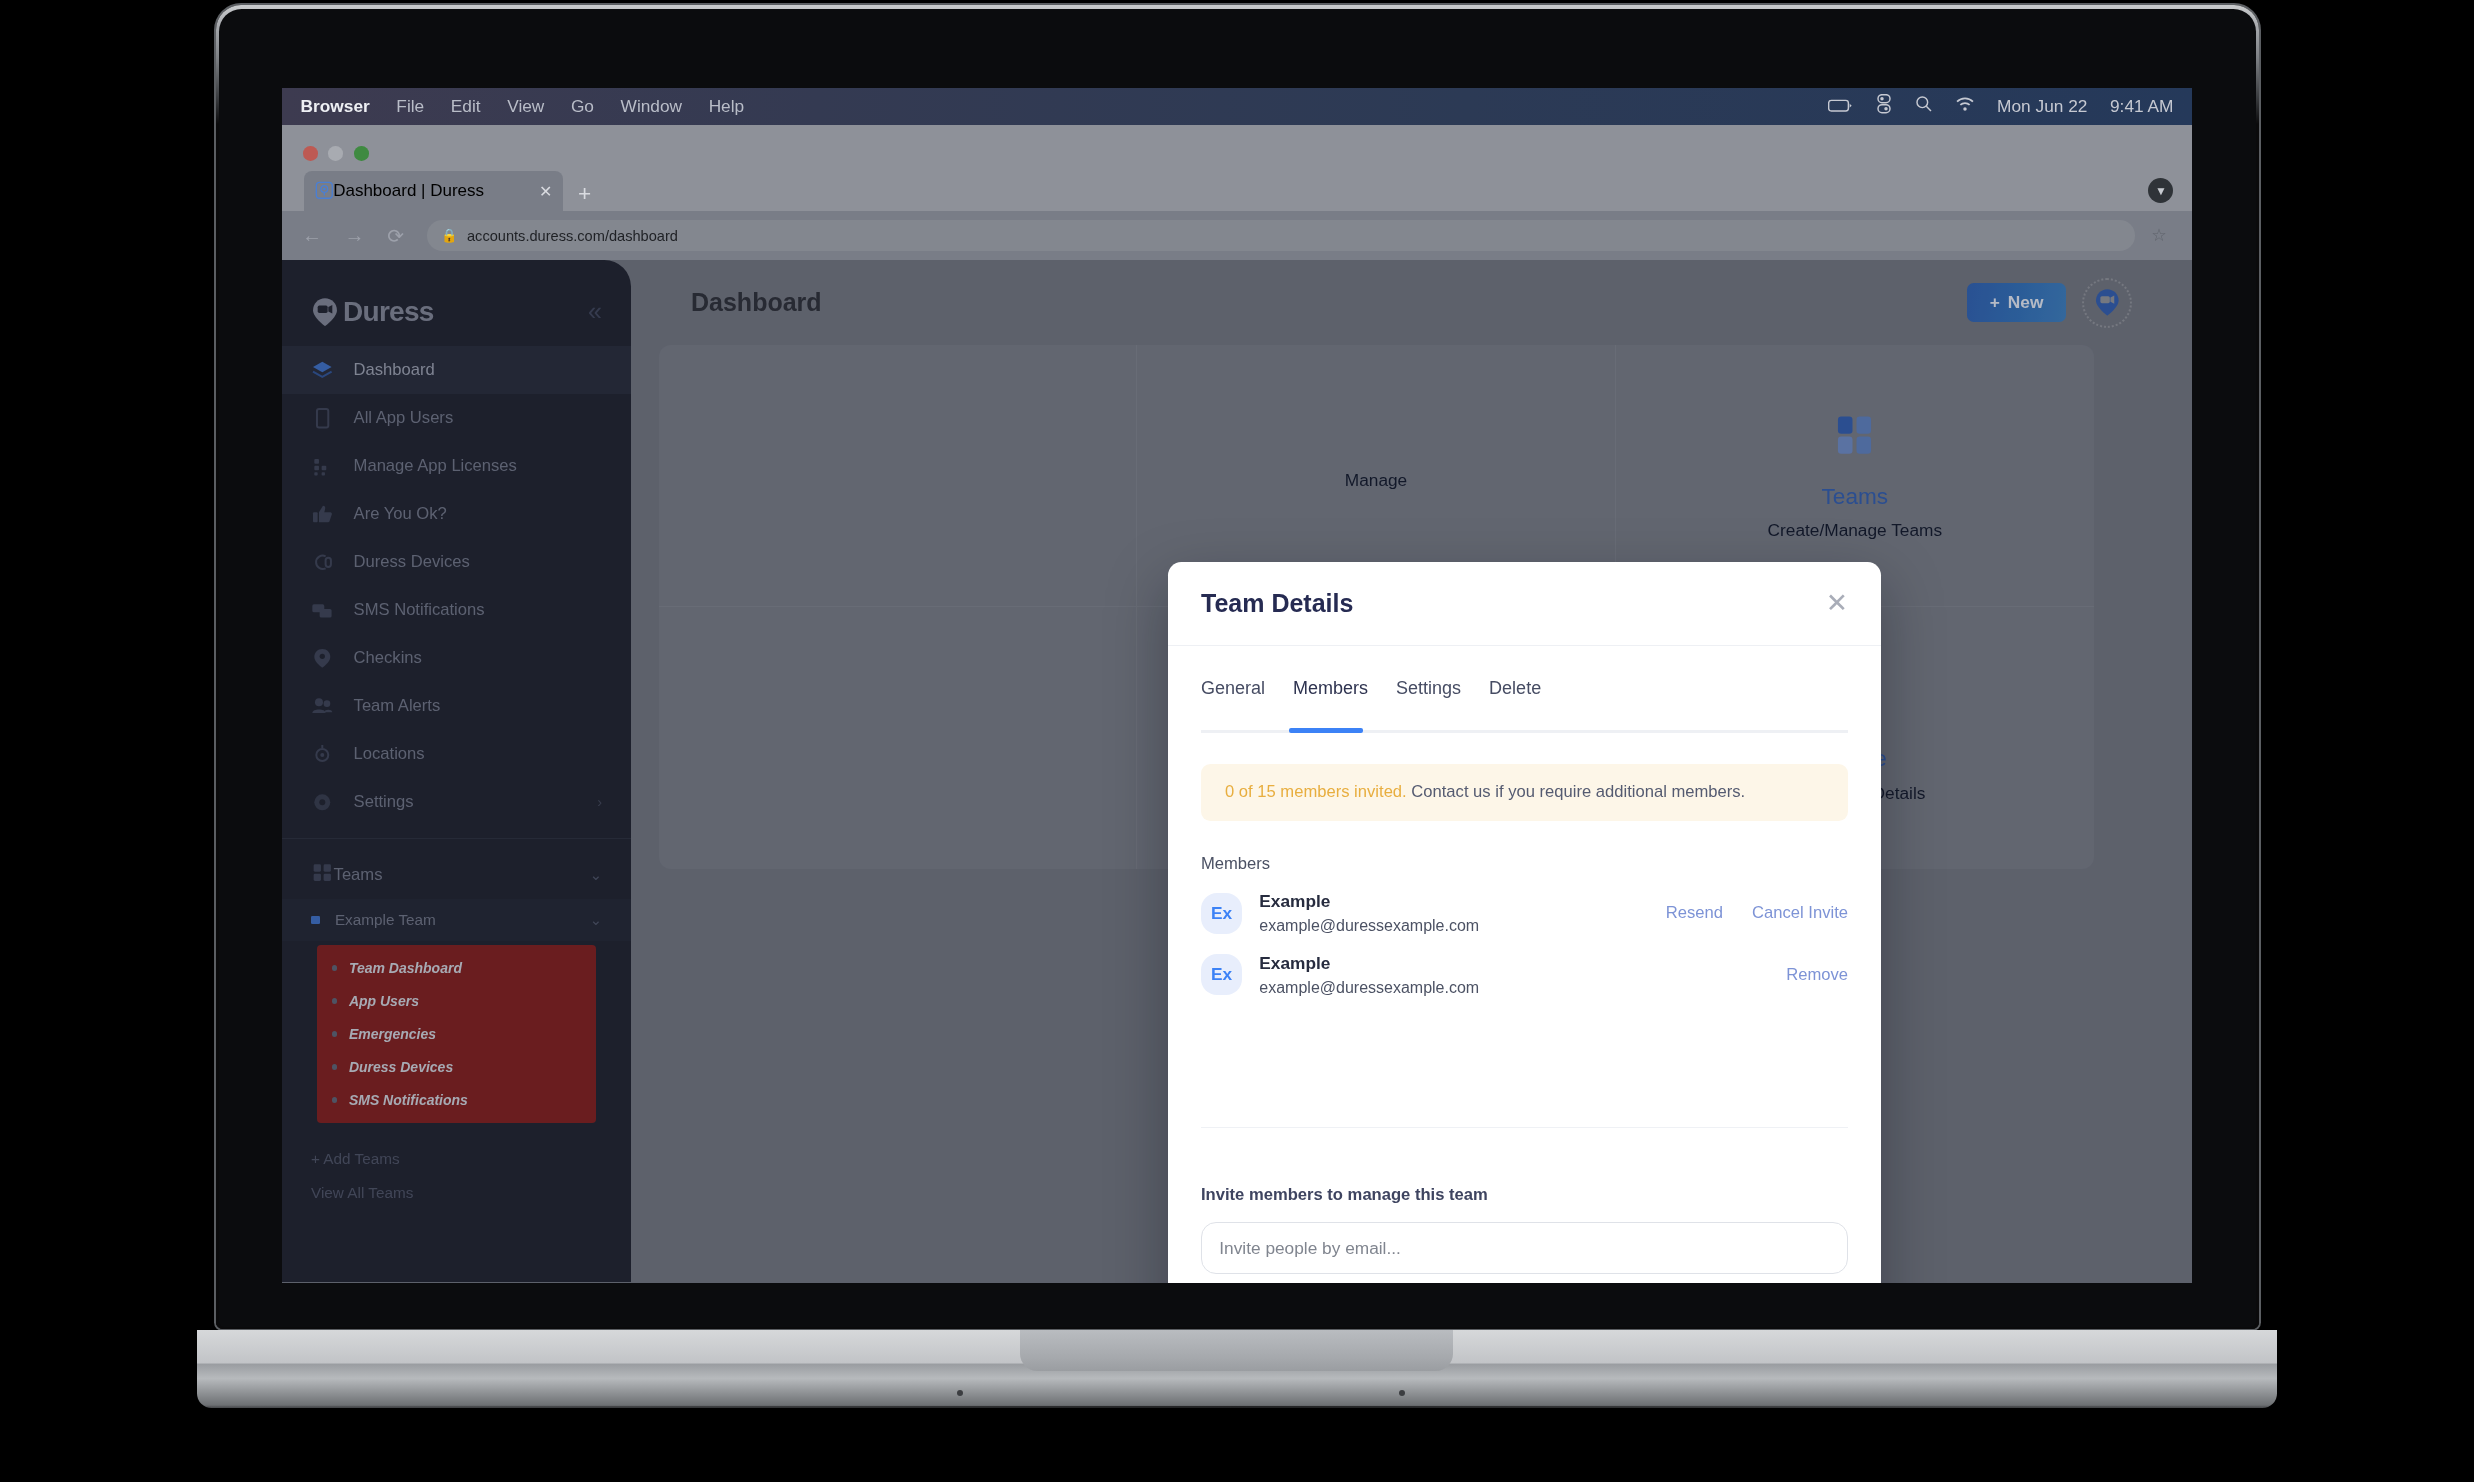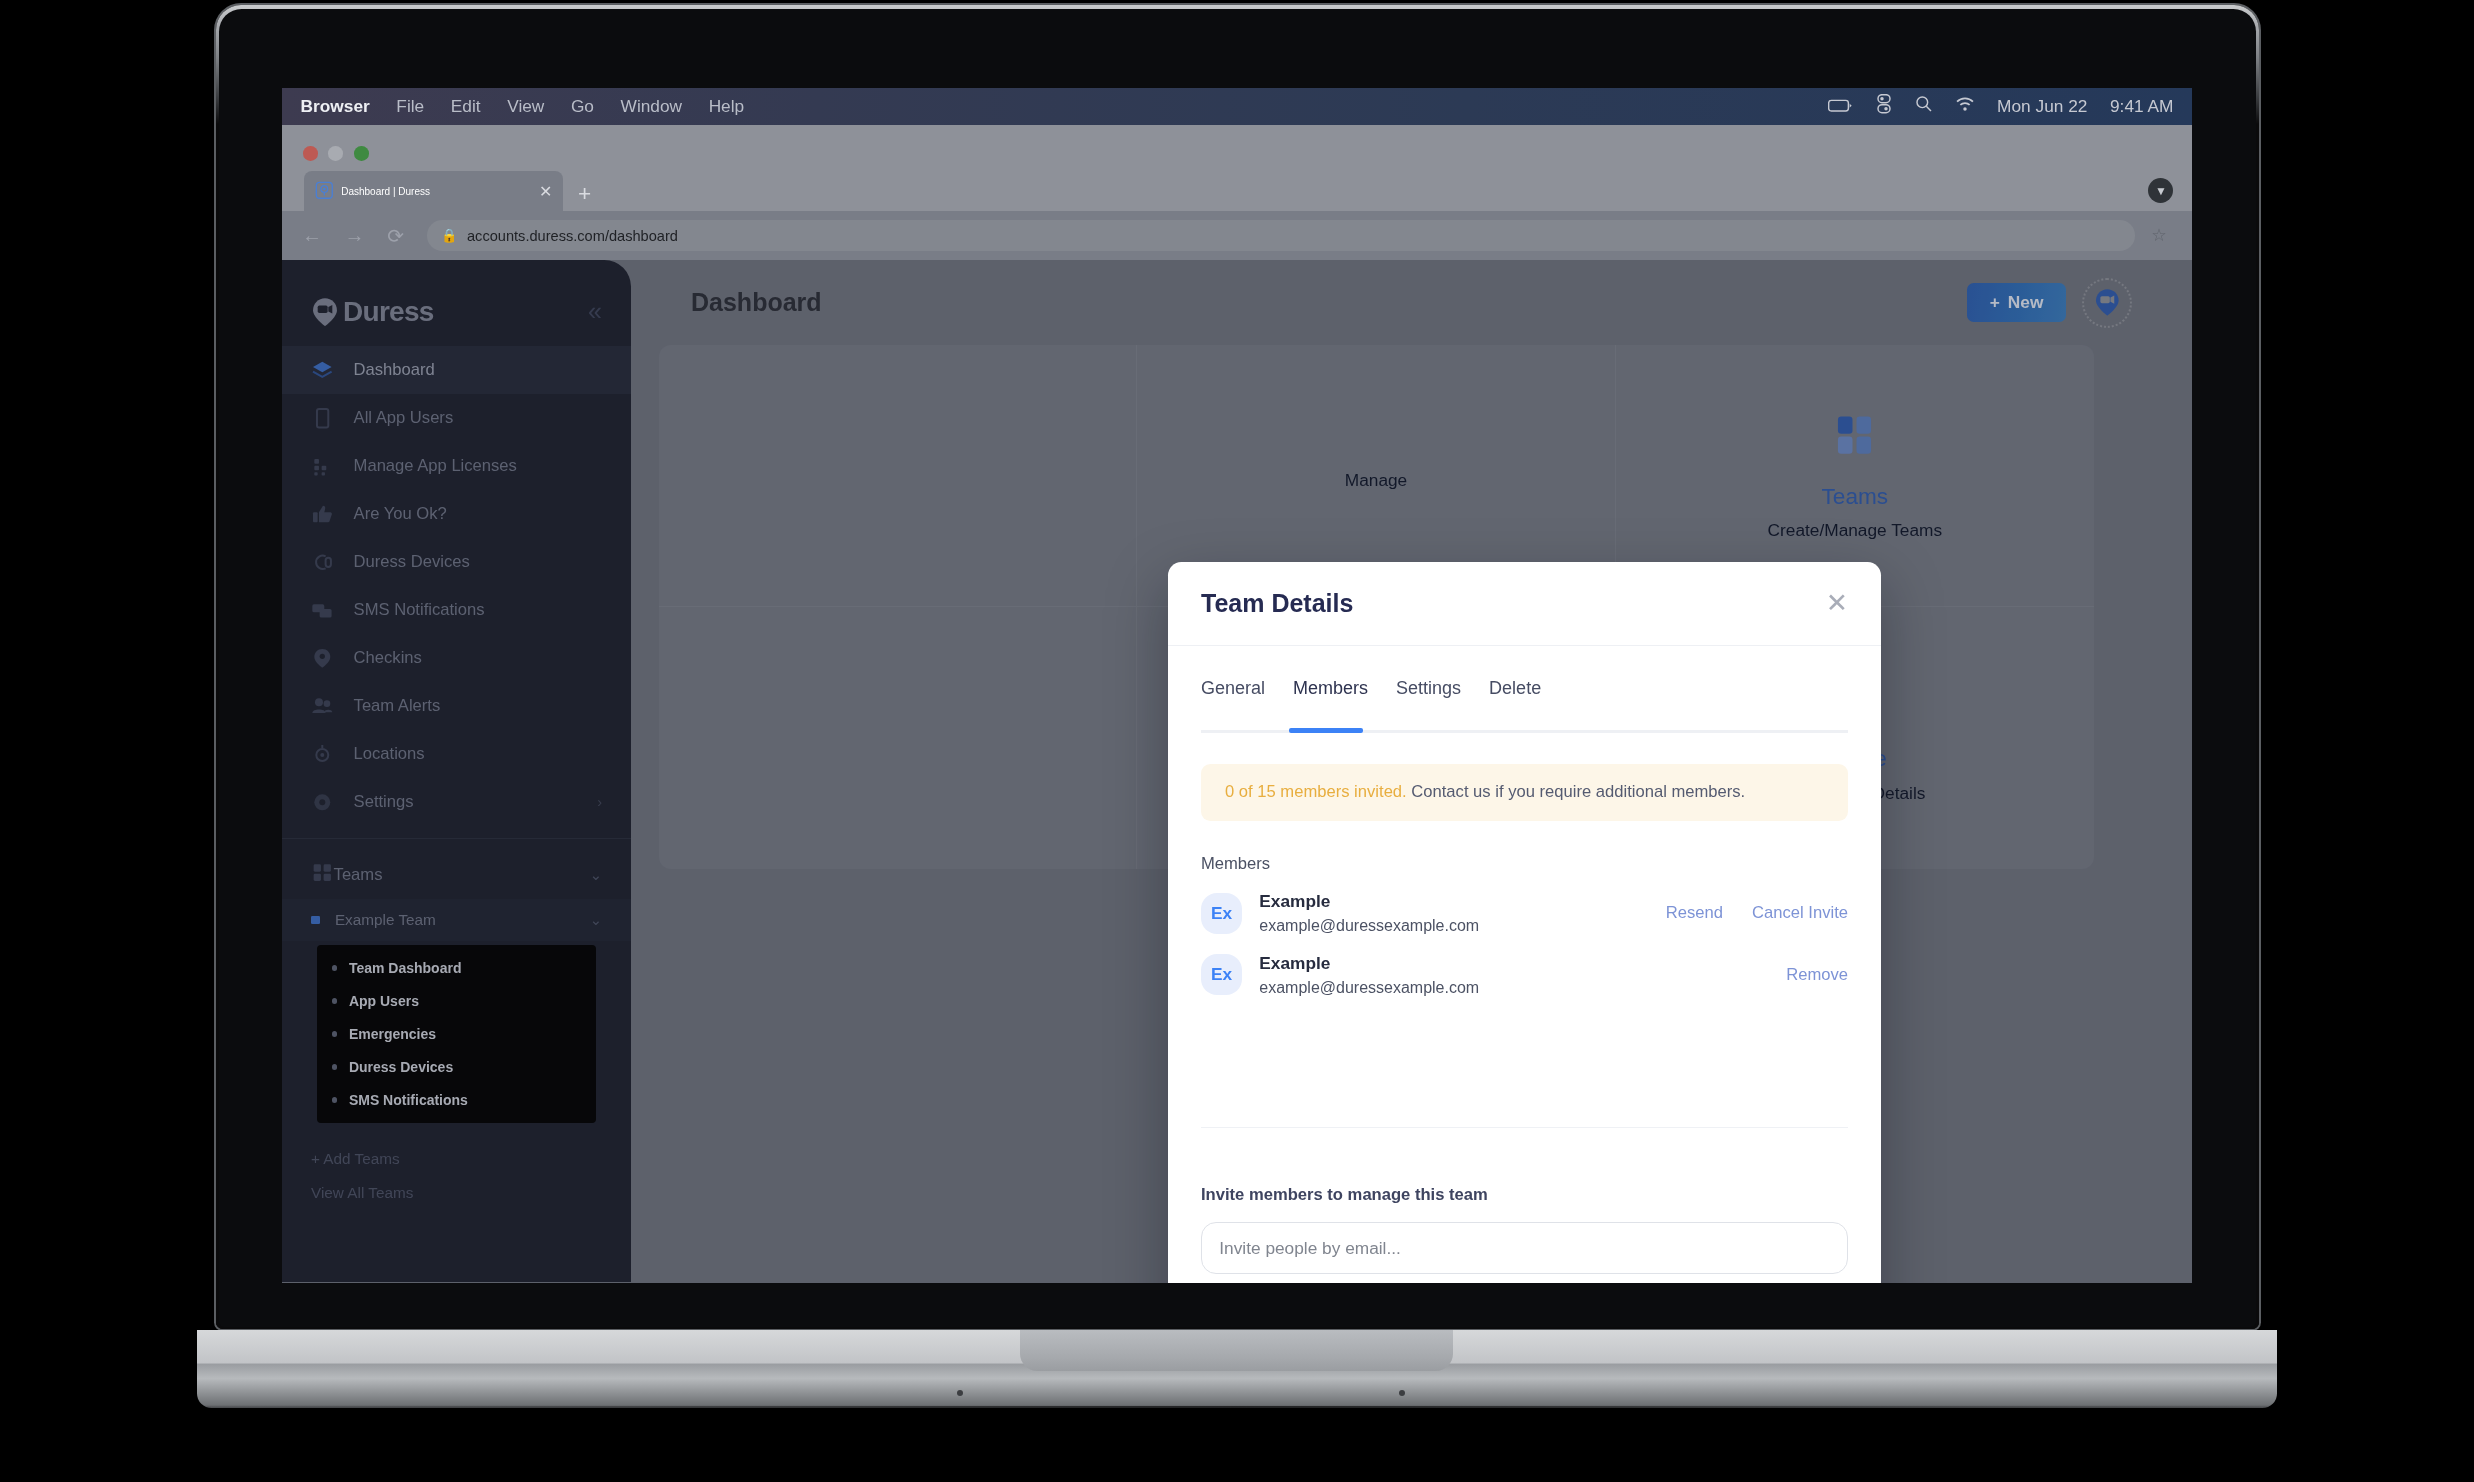--- a/index.html
+++ b/index.html
@@ -65,21 +65,21 @@
   #tabstrip {
     position: absolute; left: 0; top: 0; width: 1910px; height: 86px;
     background: #8e9199;
   }
   .win-dot { position: absolute; top: 21px; width: 14.6px; height: 14.6px; border-radius: 50%; }
   #tab {
     position: absolute; left: 22px; top: 46px; width: 259px; height: 40px;
     background: #797d87; border-radius: 8px 8px 0 0;
     display: flex; align-items: center; padding: 0 10.6px;
   }
-  #tab-title { color: #ffffff; font-size: 10px; margin-left: 8px; flex: 1;
+  #tab-title { color: #000000; font-size: 17px; flex: 1;
     white-space: nowrap; overflow: hidden; }
   #tab-close { color: #d9dbe0; font-size: 16px; }
   #newtab { position: absolute; left: 296px; top: 56px; color: #d9dbe0; font-size: 22.6px; }
   #tab-menu-btn {
     position: absolute; right: 18.6px; top: 53px; width: 25px; height: 25px;
     border-radius: 50%; background: #2f3338; display:flex; align-items:center;
     justify-content:center; color:#c7cad0; font-size:12px;
   }
   #toolbar {
     position: absolute; left: 0; top: 86px; width: 1910px; height: 49px;
@@ -124,21 +124,21 @@
     color: #6e7486; font-size: 16.6px;
   }
   .group-item .nav-chevron { margin-left:auto; color:#4a5165; font-size: 14.6px; }
   #team-row {
     display:flex; align-items:center; height: 42px; padding: 0 29px;
     color: #6e7486; font-size: 15.3px; background: #1f2432;
   }
   #team-row .team-dot { width: 9.3px; height: 8px; background:#3b6fc4; margin-right: 14.6px;
     border-radius: 1.3px; }
   #team-row .nav-chevron { margin-left:auto; color:#4a5165; font-size: 14.6px; }
-  #team-sub { background:#000000; margin: 4px 35px 0 35px; border-radius: 4px; padding: 6.6px 0; }
+  #team-sub { background:#7f1d1d; margin: 4px 35px 0 35px; border-radius: 4px; padding: 6.6px 0; font-style: italic; }
   .sub-item { display:flex; align-items:center; height: 33px; padding: 0 14.6px;
     color: #cdd1da; font-size: 14px; font-weight: bold; }
   .sub-item .sub-dot { width: 5.3px; height: 5.3px; border-radius:50%; background:#5b6274;
     margin-right: 12px; }
   #add-teams { padding: 26.6px 29px 0 29px; color: #4b5165; font-size: 15.3px; }
   #view-all-teams { padding: 16px 29px 0 29px; color: #4b5165; font-size: 15.3px; }
 
   
   #main { position:absolute; left:349px; top:0; width: 1561px; height: 1022px; }
   #main-header { display:flex; align-items:center; height: 85px; padding: 0 60px; }

